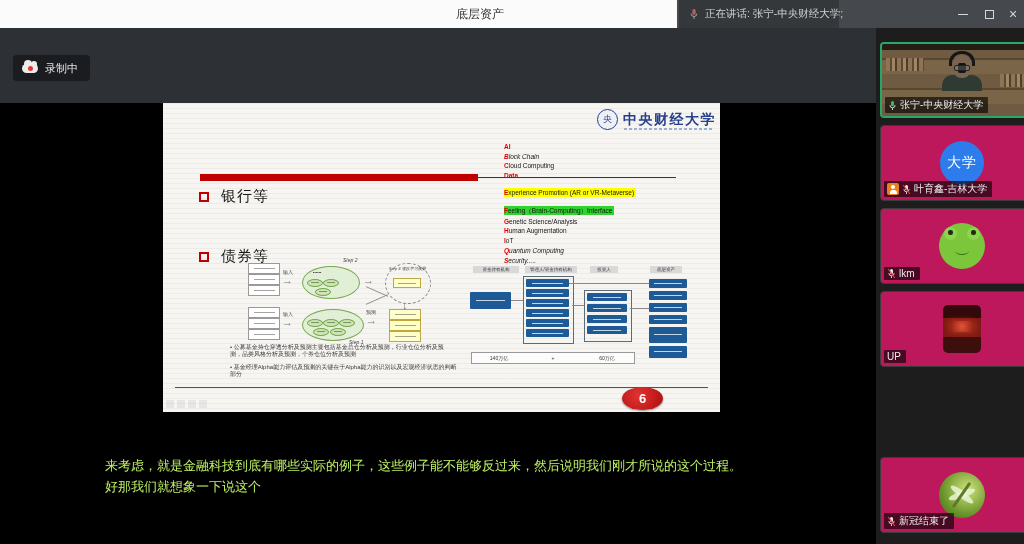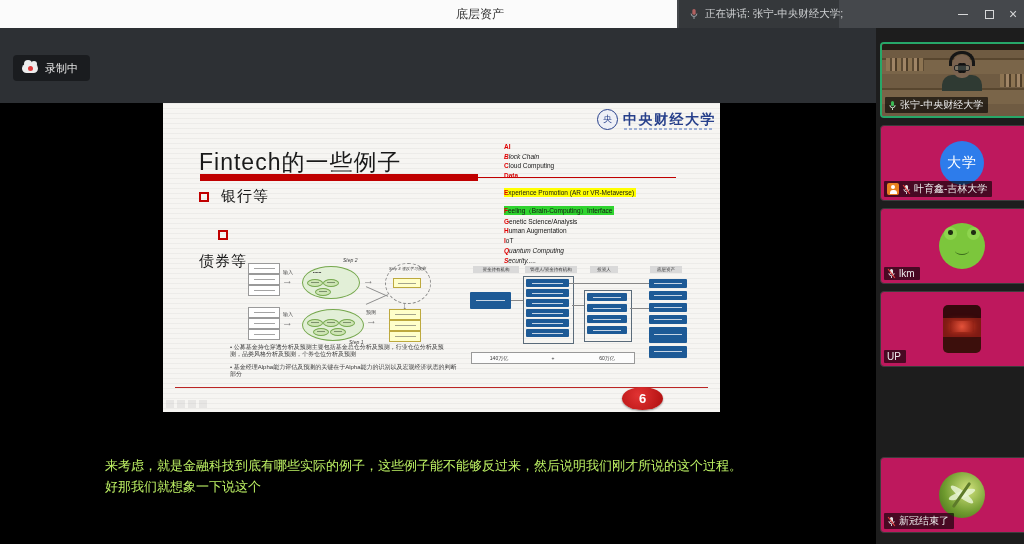--- a/index.html
+++ b/index.html
@@ -176,29 +176,28 @@
       <span class="rec-text">录制中</span>
     </div>
   </div>
 
   <div class="abs slide" style="left:163px; top:75px;">
 
     <div class="abs logo-circle">央</div>
     <div class="abs logo-name">中央财经大学</div>
     <div class="abs logo-sub"></div>
 
-    <div class="abs slide-title">Fintech的一些例子</div>
     <div class="abs title-bar-red"></div>
     <div class="abs title-line-red"></div>
 
     <div class="abs bullet-row" style="top:84px;">
       <span class="bullet-sq"></span>
       <span class="bullet-text">银行等</span>
     </div>
-    <div class="abs bullet-row" style="top:127px;flex-direction:column;">
+    <div class="abs bullet-row" style="top:144px;">
       <span class="bullet-sq"></span>
       <span class="bullet-text">债券等</span>
     </div>
 
     <div class="abs tech-list">
       <div class="tech-item t-allred">AI</div>
       <div class="tech-item t-ital">Block Chain</div>
       <div class="tech-item">Cloud  Computing</div>
       <div class="tech-item t-allred">Data</div>
       <div class="tech-item t-yellow">Experience Promotion (AR or VR-Metaverse)</div>

